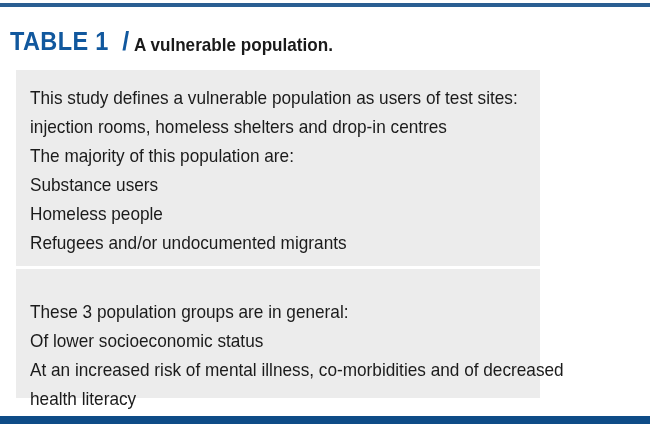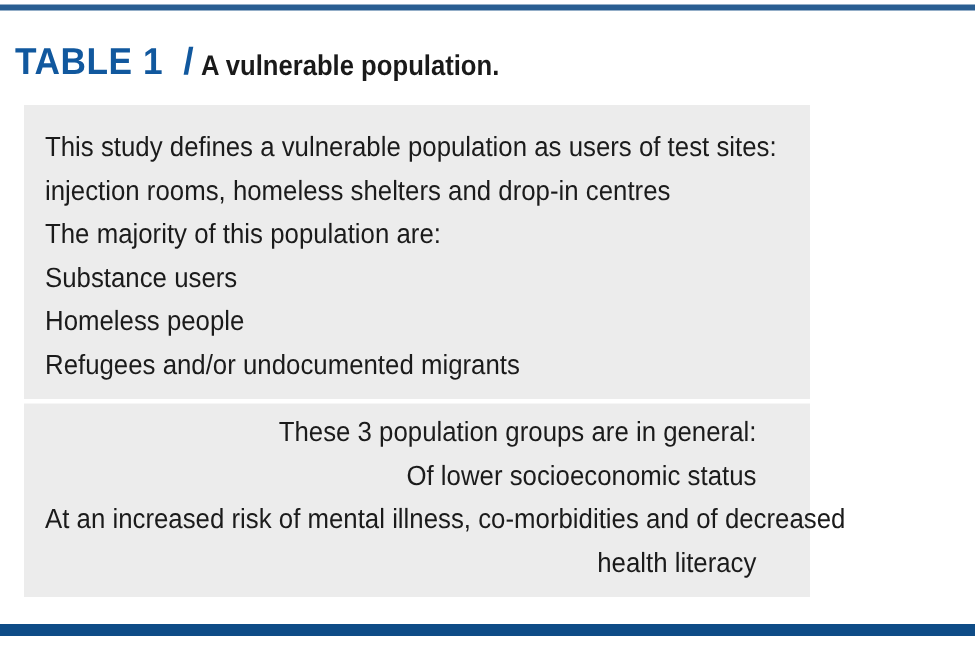--- a/index.html
+++ b/index.html
@@ -89,22 +89,21 @@
   .table-section.section-a {
     padding-top: 13px;
     padding-bottom: 9px;
   }
   .section-divider {
     height: 3px;
     background: #ffffff;
     width: 100%;
   }
   .table-section.section-b {
-    padding-top: 4px;
-    text-align: right;
+    padding-top: 28px;
   }
 
   .row-line {
     font-family: "Liberation Sans Narrow", "Liberation Sans", "DejaVu Sans", sans-serif;
     font-size: 18.5px;
     line-height: 29px;
     color: #1b1b1b;
     transform: scaleX(0.93);
     transform-origin: left center;
     white-space: nowrap;

